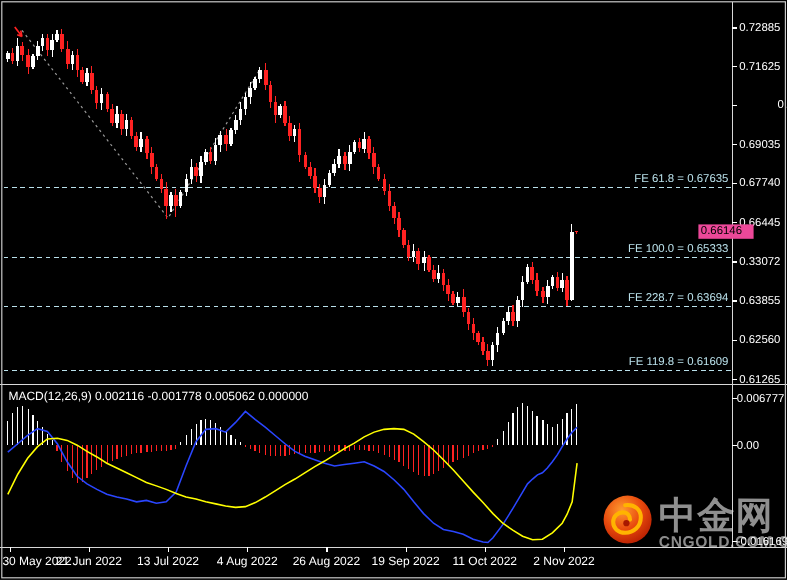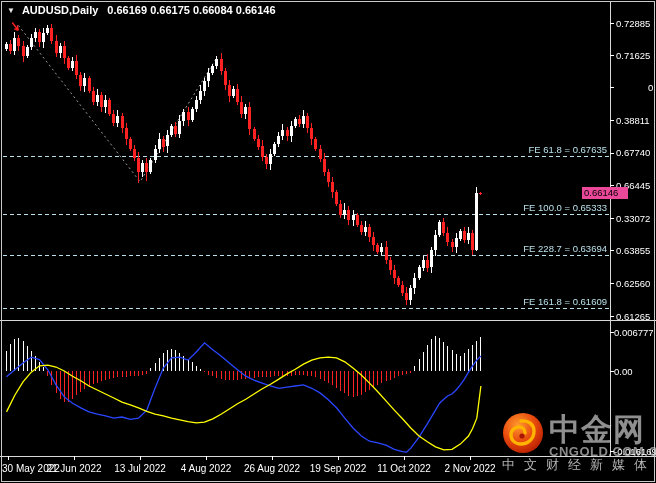--- a/index.html
+++ b/index.html
@@ -36,21 +36,20 @@
           <stop offset="55%" stop-color="#e8490d"></stop>
           <stop offset="100%" stop-color="#b81f02"></stop>
         </radialGradient>
       </defs>
       <circle cx="23" cy="23" r="20" fill="url(#lg)"></circle>
       <path d="M21 11 c8 -1 13 4 13 10 c0 8 -6 13 -13 13 c-6 0 -10 -4 -10 -9 c0 -5 4 -8 8 -8 c4 0 6 3 6 6" stroke="#ffb400" stroke-width="3.4" fill="none" stroke-linecap="round"></path>
       <circle cx="22" cy="26" r="2.6" fill="#a81800"></circle>
     </svg>
     <div class="wm-cn">中金网</div>
     <div class="wm-domain">CNGOLD.COM.CN</div>
-    <div class="wm-tag">中文财经新媒体</div>
   </div>
 
   <svg id="cv" width="656" height="483">
       <line x1="3" y1="156.5" x2="610" y2="156.5" stroke="#b9e0ea" stroke-width="1" stroke-dasharray="4 3" shape-rendering="crispEdges"></line>
       <line x1="3" y1="214.5" x2="610" y2="214.5" stroke="#b9e0ea" stroke-width="1" stroke-dasharray="4 3" shape-rendering="crispEdges"></line>
       <line x1="3" y1="255.5" x2="610" y2="255.5" stroke="#b9e0ea" stroke-width="1" stroke-dasharray="4 3" shape-rendering="crispEdges"></line>
       <line x1="3" y1="308.5" x2="610" y2="308.5" stroke="#b9e0ea" stroke-width="1" stroke-dasharray="4 3" shape-rendering="crispEdges"></line>
       <polyline points="18.375,25.4 140.0625,181.7 216.375,58.2" fill="none" stroke="#9a9a9a" stroke-width="1" stroke-dasharray="2 3"></polyline>
       <line x1="6.5" y1="42.3" x2="6.5" y2="51.4" stroke="#ffffff" stroke-width="1" shape-rendering="crispEdges"></line>
       <rect x="5" y="44.3" width="3" height="5.0" fill="#ffffff" shape-rendering="crispEdges"></rect>
@@ -423,32 +422,30 @@
       <line x1="74.5" y1="456" x2="74.5" y2="460" stroke="#fff" shape-rendering="crispEdges"></line>
       <line x1="140.5" y1="456" x2="140.5" y2="460" stroke="#fff" shape-rendering="crispEdges"></line>
       <line x1="206.5" y1="456" x2="206.5" y2="460" stroke="#fff" shape-rendering="crispEdges"></line>
       <line x1="272.5" y1="456" x2="272.5" y2="460" stroke="#fff" shape-rendering="crispEdges"></line>
       <line x1="338.5" y1="456" x2="338.5" y2="460" stroke="#fff" shape-rendering="crispEdges"></line>
       <line x1="404.5" y1="456" x2="404.5" y2="460" stroke="#fff" shape-rendering="crispEdges"></line>
       <line x1="470.5" y1="456" x2="470.5" y2="460" stroke="#fff" shape-rendering="crispEdges"></line>
     </svg>
 
   <div id="labels">
-    <div id="title">
-      <span class="tri">▼</span><span>AUDUSD,Daily</span><span class="ohlc">0.66169 0.66175 0.66084 0.66146</span>
-    </div>
+    <div id="macd-label">MACD(12,26,9) 0.002116 -0.001778 0.005062 0.000000</div>
     <div id="curprice" style="top: 187px;">0.66146</div>
   <div class="lbl fib-lbl" style="left: 607px; top: 143.5px; color: rgb(185, 224, 234);">FE 61.8 = 0.67635</div>
       <div class="lbl fib-lbl" style="left: 607px; top: 201.5px; color: rgb(185, 224, 234);">FE 100.0 = 0.65333</div>
       <div class="lbl fib-lbl" style="left: 607px; top: 242.5px; color: rgb(185, 224, 234);">FE 228.7 = 0.63694</div>
-      <div class="lbl fib-lbl" style="left: 607px; top: 295.5px; color: rgb(185, 224, 234);">FE 161.8 = 0.61609</div>
+      <div class="lbl fib-lbl" style="left: 607px; top: 295.5px; color: rgb(185, 224, 234);">FE 119.8 = 0.61609</div>
       <div class="lbl axis-lbl" style="left: 616px; top: 18px;">0.72885</div>
       <div class="lbl axis-lbl" style="left: 616px; top: 50px;">0.71625</div>
       <div class="lbl axis-lbl" style="left: 648px; top: 82px;">0.70330</div>
-      <div class="lbl axis-lbl" style="left: 616px; top: 115px;">0.38811</div>
+      <div class="lbl axis-lbl" style="left: 616px; top: 115px;">0.69035</div>
       <div class="lbl axis-lbl" style="left: 616px; top: 147px;">0.67740</div>
       <div class="lbl axis-lbl" style="left: 616px; top: 180px;">0.66445</div>
       <div class="lbl axis-lbl" style="left: 616px; top: 213px;">0.33072</div>
       <div class="lbl axis-lbl" style="left: 616px; top: 245px;">0.63855</div>
       <div class="lbl axis-lbl" style="left: 616px; top: 278px;">0.62560</div>
       <div class="lbl axis-lbl" style="left: 616px; top: 311px;">0.61265</div>
       <div class="lbl axis-lbl" style="left: 614px; top: 327px;">0.006777</div>
       <div class="lbl axis-lbl" style="left: 614px; top: 366px;">0.00</div>
       <div class="lbl axis-lbl" style="left: 614px; top: 446px;">-0.016169</div>
       <div class="lbl date-lbl" style="left: 2px; top: 463px; transform: none;">30 May 2022</div>

